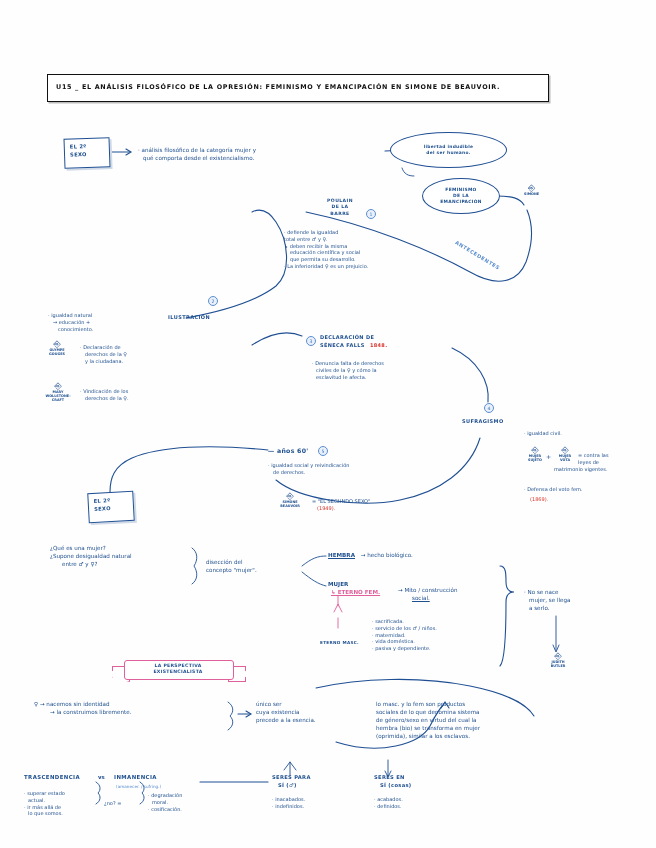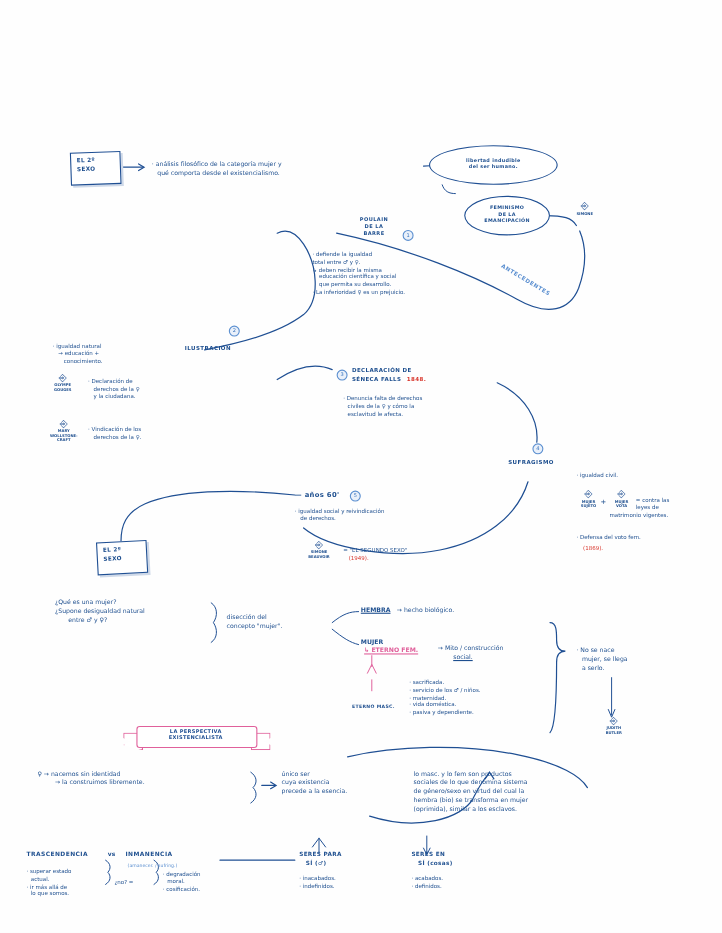--- a/index.html
+++ b/index.html
@@ -51,20 +51,23 @@
      font-weight:bold;color:#1f4f93;letter-spacing:.3px;line-height:1.35;}
   .banner .tail{position:absolute;width:16px;height:14px;border:1.2px solid #e0609b;background:#fff;}
   .banner .tl{left:0;top:10px;clip-path:polygon(0 0,100% 0,100% 100%,0 70%,35% 50%,0 30%);}
   .banner .tr{left:116px;top:10px;clip-path:polygon(0 0,100% 0,100% 30%,65% 50%,100% 70%,100% 100%,0 100%);}
 </style>
 </head>
 <body>
 
 <div class="page">
 
+  <div class="abs" id="title-box">
+    <div id="title-text">U15 _ EL ANÁLISIS FILOSÓFICO DE LA OPRESIÓN: FEMINISMO Y EMANCIPACIÓN EN SIMONE DE BEAUVOIR.</div>
+  </div>
 
   <svg>
 
     <path class="st" d="M112 152 L130 152"></path>
     <path class="st" d="M126 149 L131 152 L126 155"></path>
 
     <path class="st" d="M385 151 C410 150 415 150 420 150"></path>
 
     <path class="st2" d="M402 168 C404 174 408 176 414 176"></path>
 

